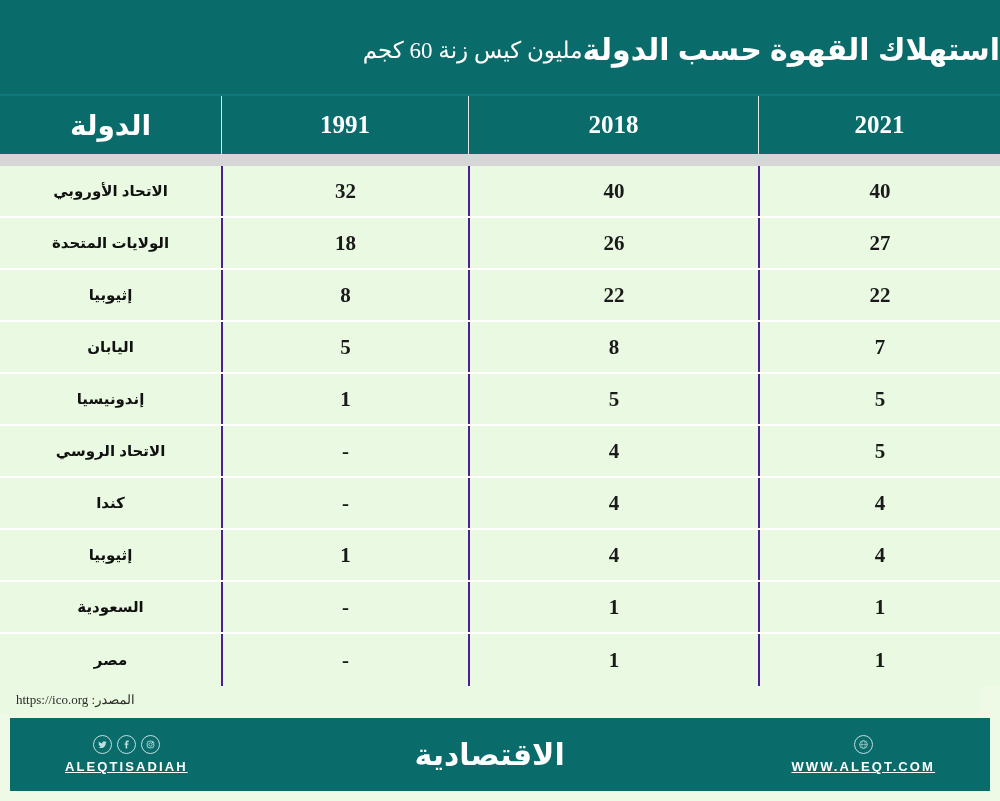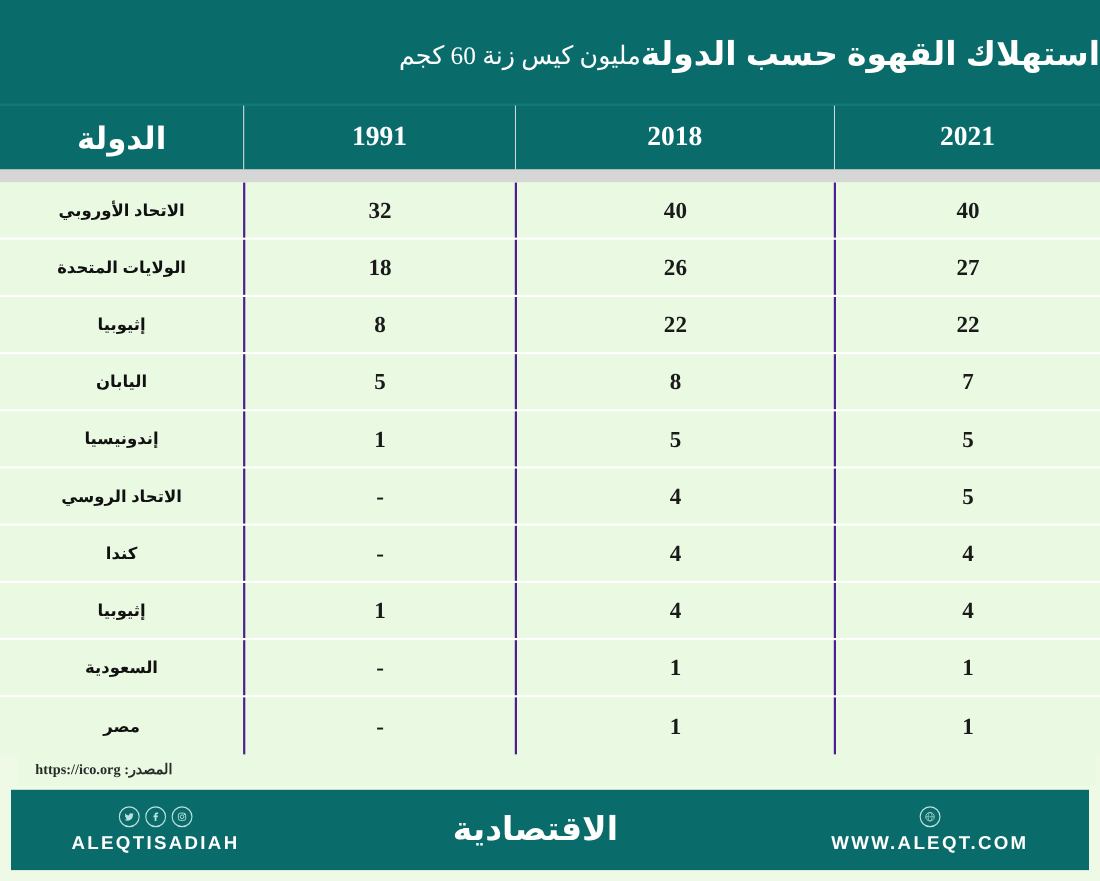--- a/index.html
+++ b/index.html
@@ -143,31 +143,30 @@
     font-size: 15px;
     font-weight: bold;
     direction: rtl;
     color: #111111;
   }
 
   
   .source-line {
     position: absolute;
     top: 686px;
-    left: 16px;
+    left: 0;
     width: 980px;
     height: 28px;
     background: #eaf9e1;
     display: flex;
     align-items: center;
     justify-content: flex-start;
     padding-left: 16px;
     box-sizing: border-box;
     direction: ltr;
-    font-weight: bold;
   }
   .source-text {
     font-family: "Liberation Serif", "DejaVu Serif", serif;
     font-size: 13px;
     color: #2b2b2b;
     direction: rtl;
     unicode-bidi: plaintext;
   }
 
   
@@ -204,25 +203,26 @@
     border: 1.4px solid #bfe0de;
     border-radius: 50%;
     display: flex;
     align-items: center;
     justify-content: center;
     box-sizing: border-box;
   }
   .circ-icon svg { display: block; }
   .footer-label {
     color: #ffffff;
-    font-size: 17px;
+    font-size: 13px;
     letter-spacing: 2.1px;
     font-weight: bold;
     direction: ltr;
     white-space: nowrap;
+    text-decoration: underline;
   }
   .brand-logo {
     color: #ffffff;
     font-size: 30px;
     font-weight: bold;
     direction: rtl;
     letter-spacing: -1px;
     white-space: nowrap;
   }
 </style>

